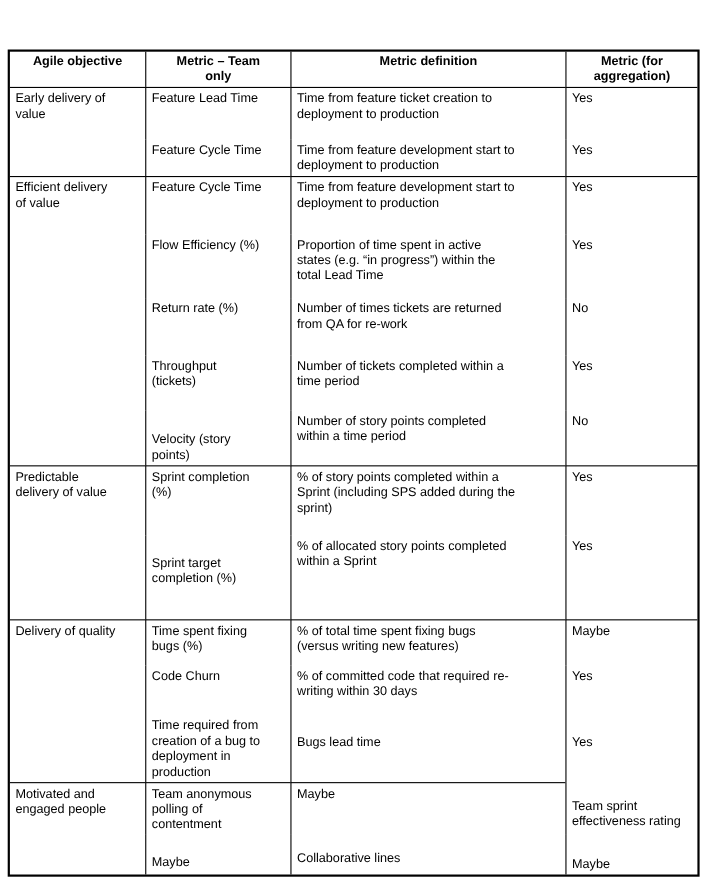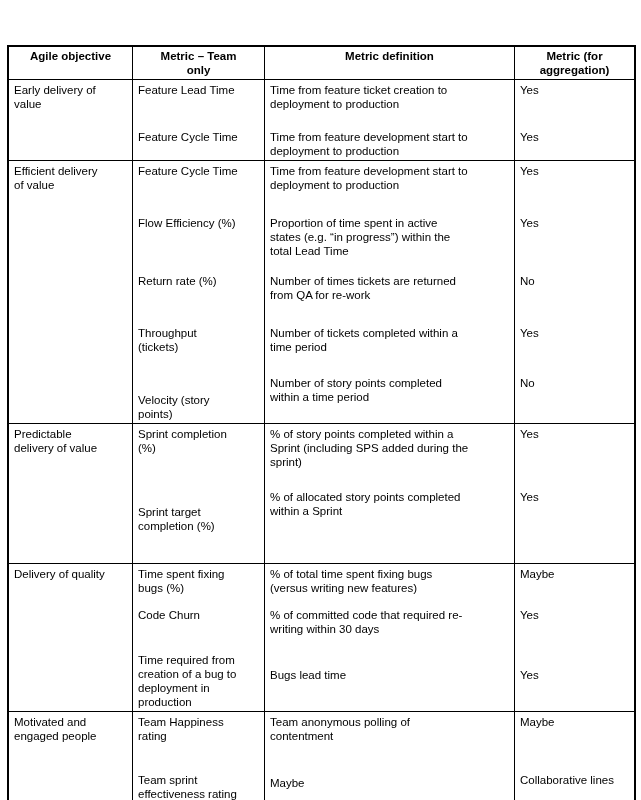--- a/index.html
+++ b/index.html
@@ -101,22 +101,20 @@
 writing within 30 days</div>
     <div class="c">Yes</div>
 
     <div class="c mh37">Time required from creation of a bug to
 deployment in production</div>
     <div class="c pt18">Bugs lead time</div>
     <div class="c pt18">Yes</div>
 
     <div class="c col1 sec-top span3">Motivated and
 engaged people</div>
-    <div class="c sec-top">Team Happiness
-rating</div>
     <div class="c sec-top mh47">Team anonymous polling of
 contentment</div>
     <div class="c sec-top">Maybe</div>
 
     <div class="c pt15">Team sprint
 effectiveness rating</div>
     <div class="c pt18">Maybe</div>
 
     <div class="c pt15">Collaborative lines</div>
     <div class="c pt20">Maybe</div>

